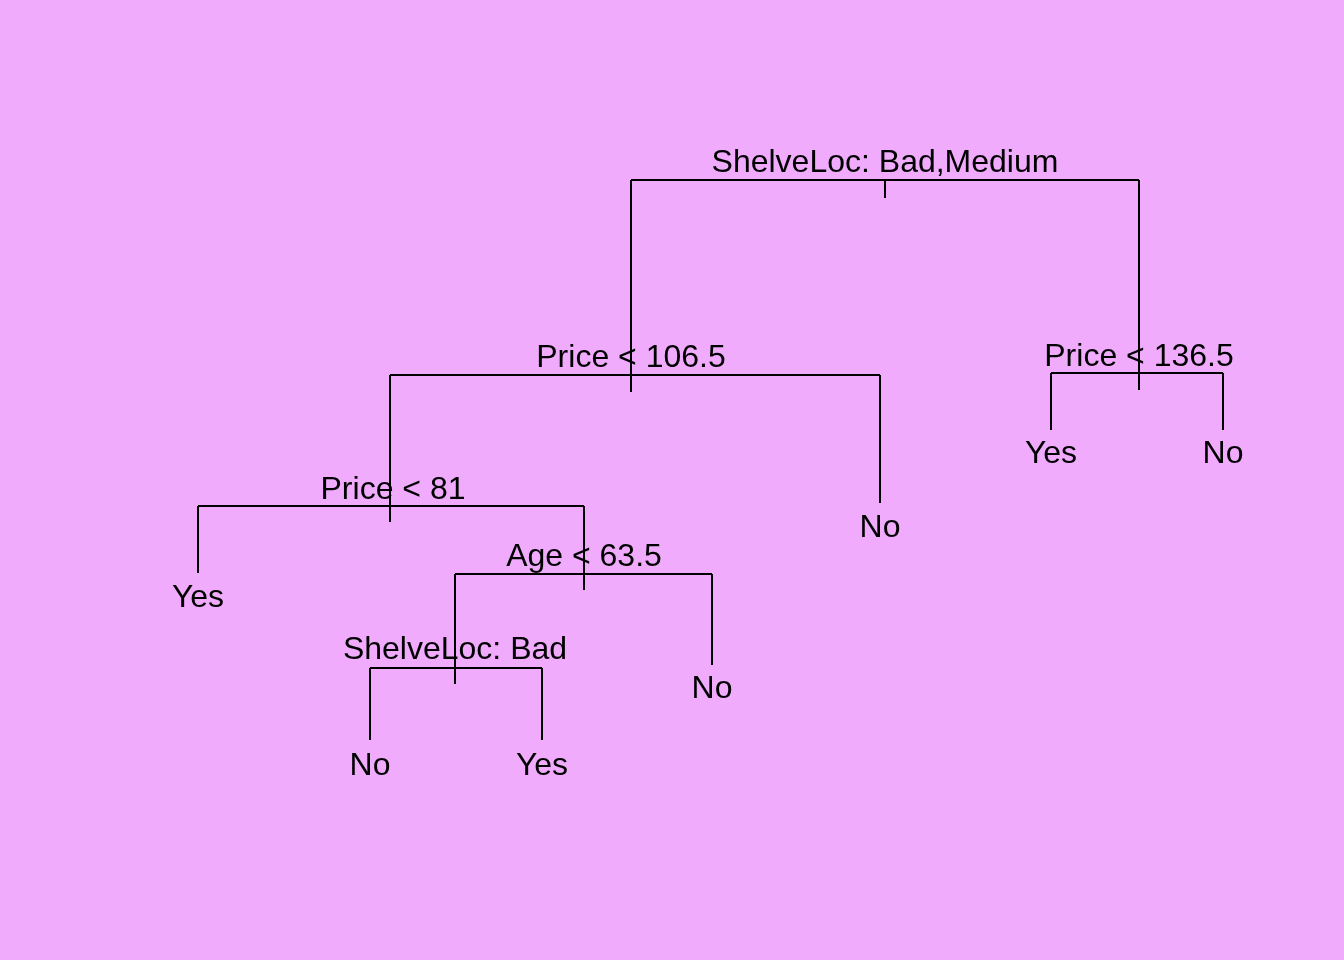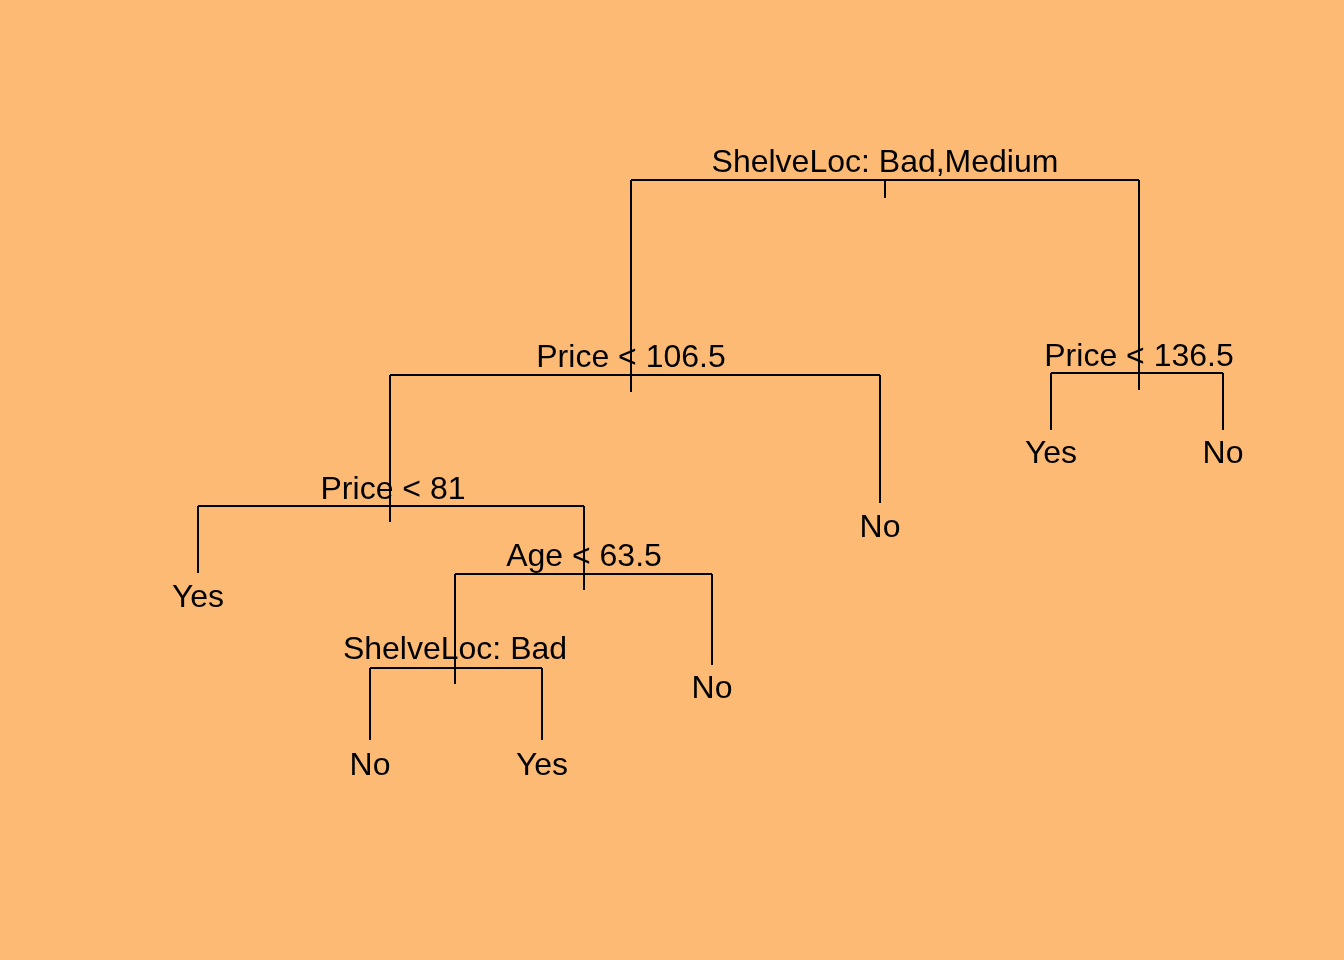--- a/index.html
+++ b/index.html
@@ -4,21 +4,21 @@
 <style>
   html, body {
     margin: 0;
     padding: 0;
     background: #ffffff;
   }
   #canvas {
     position: relative;
     width: 1344px;
     height: 960px;
-    background: #fdba74;
+    background: #f0abfc;
     overflow: hidden;
     font-family: "Liberation Sans", sans-serif;
   }
   #tree-svg {
     position: absolute;
     top: 0;
     left: 0;
     width: 1344px;
     height: 960px;
   }

